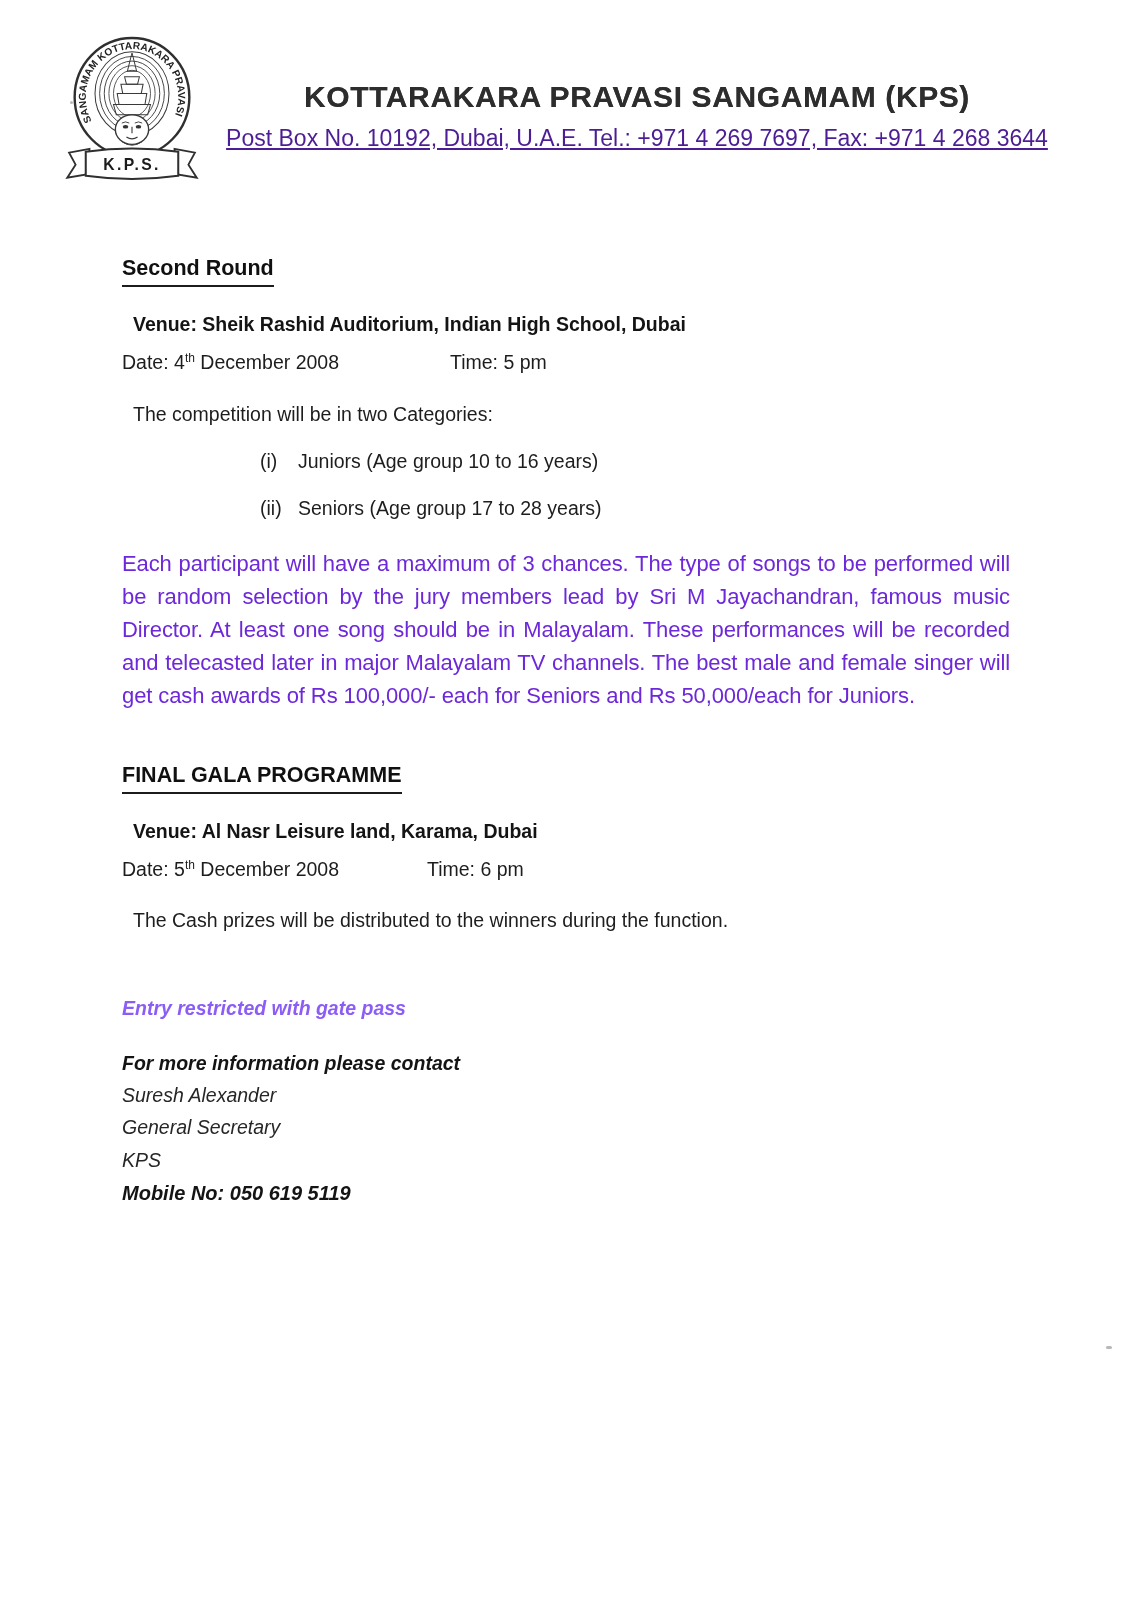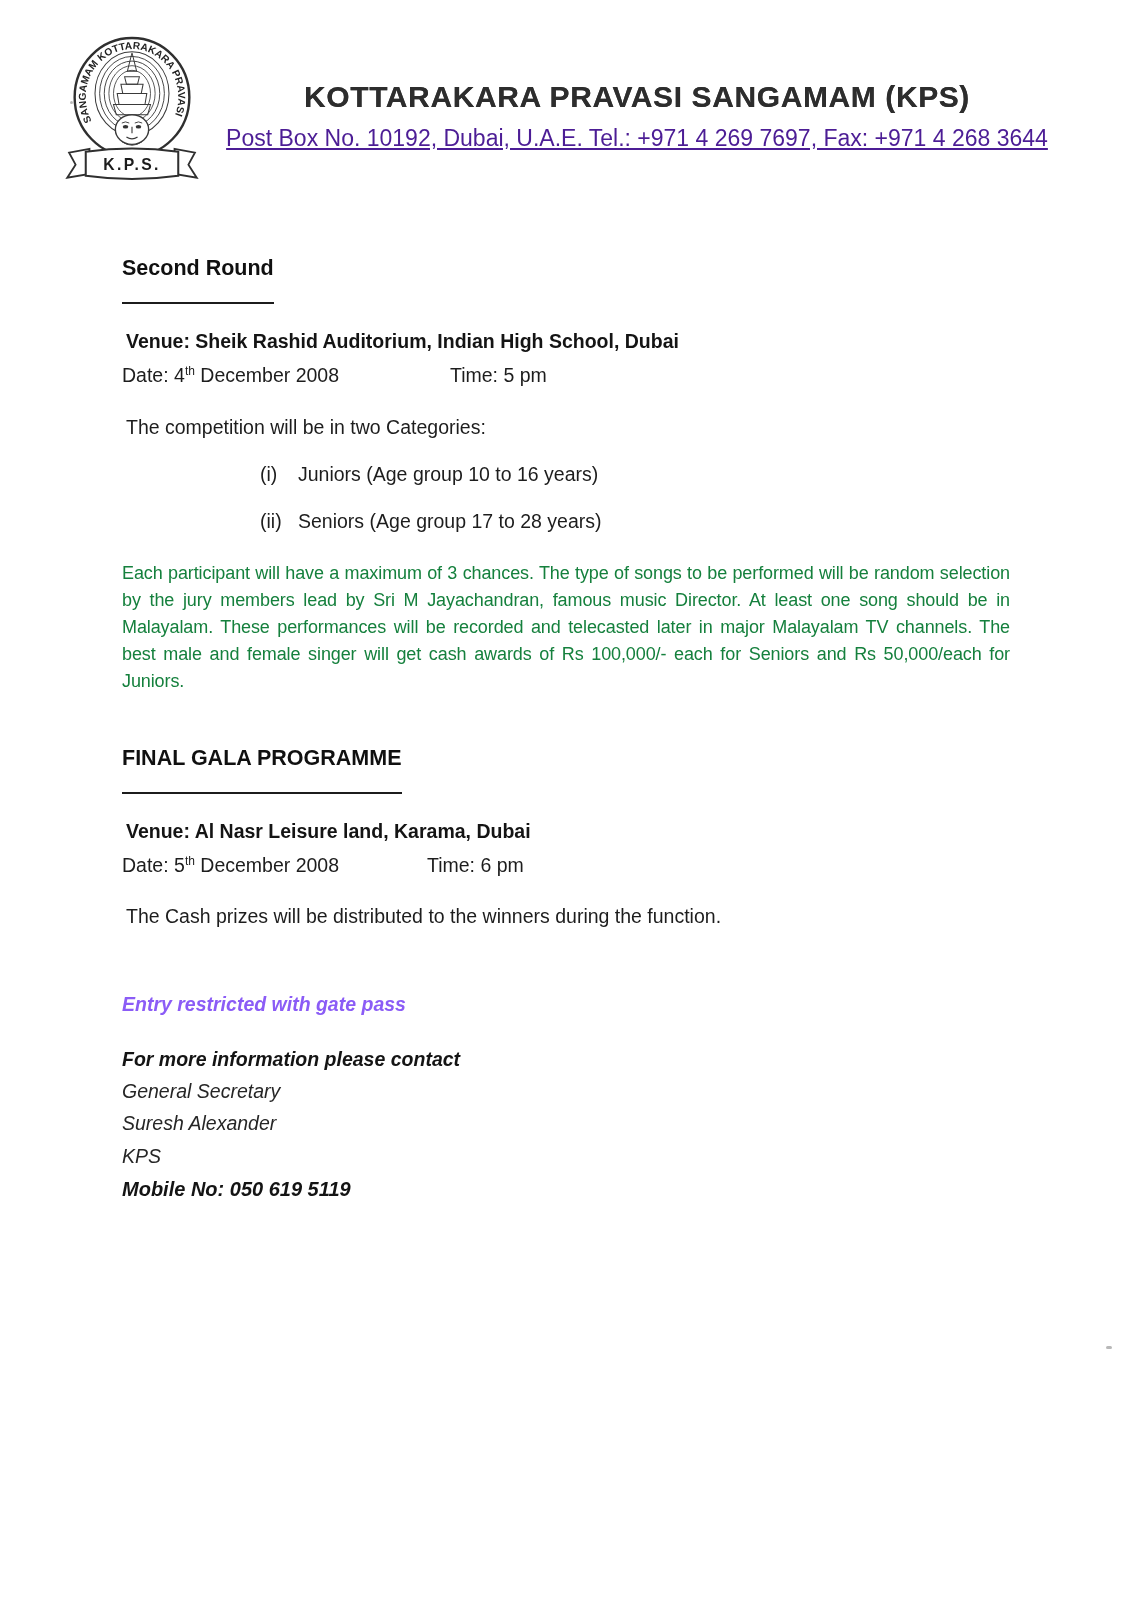--- a/index.html
+++ b/index.html
@@ -56,23 +56,23 @@
     margin: 0;
     margin-top: 48px;
     font-size: 21.5px;
     font-weight: 700;
     color: #101010;
   }
   .section-heading.second { }
   .underlined {
     display: inline-block;
     border-bottom: 2.5px solid #1c1c1c;
-    padding-bottom: 19px;
-  }
-  .line { margin: 4px; margin-top: 24px; }
+    padding-bottom: 2px;
+  }
+  .line { margin: 11px; margin-top: 24px; }
   .bold { font-weight: 700; color: #141414; }
 
   .datetime-row { position: relative; margin-top: 7px; }
   .time-slot { position: absolute; top: 0; }
   .time-pos-1 { left: 328px; }
   .time-pos-2 { left: 305px; }
   sup.ord {
     font-size: 12px;
     line-height: 0;
     vertical-align: 7px;
@@ -83,24 +83,24 @@
     margin-top: 20px;
     margin-left: 138px;
   }
   .cat-marker { flex: 0 0 38px; }
   .cat-label { flex: 1 1 auto; }
 
   .para {
     margin: 0;
     margin-top: 24px;
     text-align: justify;
-    font-size: 18px;
+    font-size: 22px;
     letter-spacing: -0.1px;
     line-height: 1.5;
-    color: #15803d;
+    color: #6d28d9;
   }
 
   
   .entry-note {
     margin: 0;
     margin-top: 60px;
     font-style: italic;
     font-weight: 700;
     font-size: 19.5px;
     color: #8b5cf6;
@@ -228,22 +228,22 @@
       <span><span>Date: 5</span><sup class="ord">th</sup><span> December 2008</span></span>
       <span class="time-slot time-pos-2">Time: 6 pm</span>
     </div>
 
 
     <p class="line">The Cash prizes will be distributed to the winners during the function.</p>
 
     <p class="entry-note">Entry restricted with gate pass</p>
 
     <p class="contact-heading">For more information please contact</p>
+    <p class="contact-line">Suresh Alexander</p>
     <p class="contact-line">General Secretary</p>
-    <p class="contact-line">Suresh Alexander</p>
     <p class="contact-line">KPS</p>
     <p class="mobile-line">Mobile No: 050 619 5119</p>
 
   </main>
 
   <div class="speck speck-1"></div>
   <div class="speck speck-2"></div>
 </div>
 
 </body></html>

